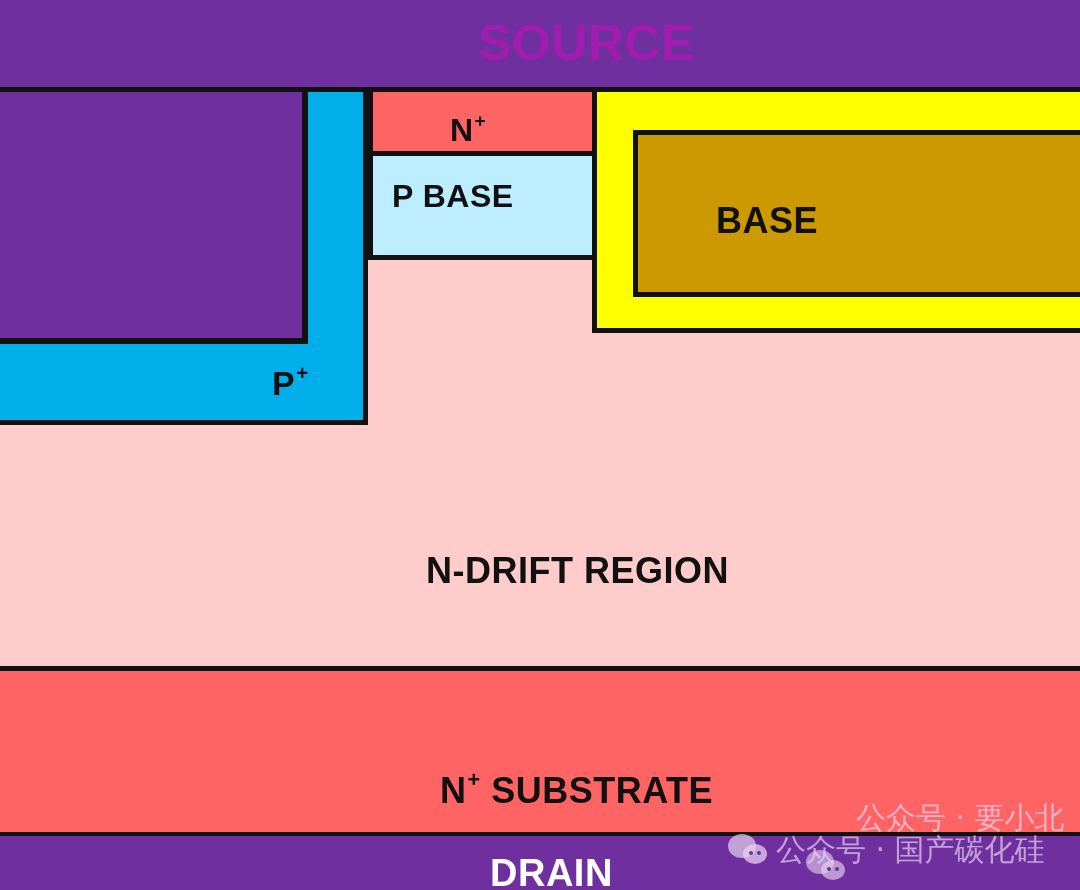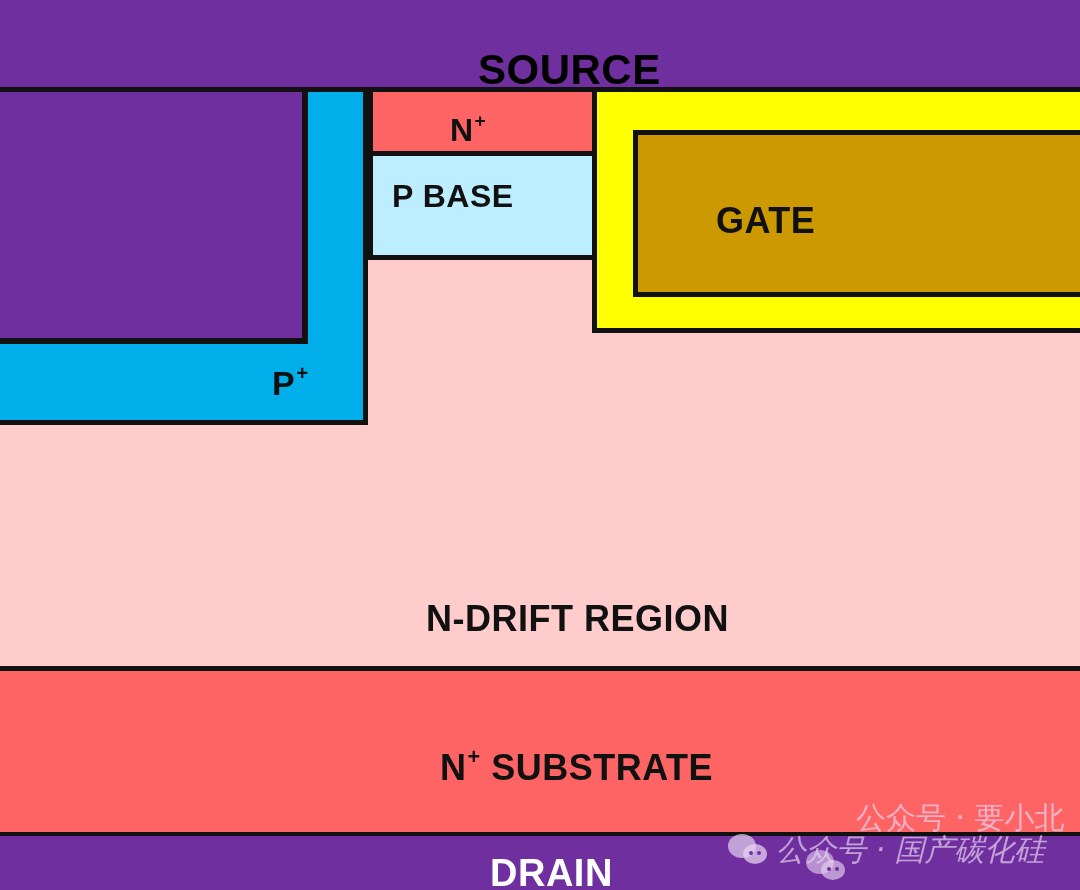--- a/index.html
+++ b/index.html
@@ -7,51 +7,51 @@
   .abs { position: absolute; box-sizing: border-box; }
   .lbl { position: absolute; font-weight: bold; color: #111; white-space: nowrap; letter-spacing: 0.5px; }
   .lbl sup { font-size: 0.6em; vertical-align: 0.75em; margin-left: 1px; }
   .wm { position: absolute; color: rgba(230,210,240,0.7); font-family: "DejaVu Sans", sans-serif; font-size: 30px; white-space: nowrap; }
   .wechat { position: absolute; }
 </style>
 </head>
 <body>
 
 <div class="abs" style="left:0;top:0;width:1080px;height:92px;background:#6f2f9e;border-bottom:5px solid #111;"></div>
-<div class="lbl" style="left:478px;top:14px;font-size:42px;color:#000000;margin-top:32px;">SOURCE</div>
+<div class="lbl" style="left:478px;top:14px;font-size:50px;color:#a21caf;">SOURCE</div>
 
 <div class="abs" style="left:0;top:92px;width:368px;height:333px;background:#00aeea;border-right:5px solid #111;border-bottom:5px solid #111;"></div>
 
 <div class="abs" style="left:0;top:92px;width:308px;height:252px;background:#6f2f9e;border-right:6px solid #111;border-bottom:6px solid #111;"></div>
 <div class="lbl" style="left:272px;top:362px;font-size:34px;"><span>P</span><sup>+</sup></div>
 
 <div class="abs" style="left:368px;top:92px;width:228px;height:64px;background:#ff6464;border-left:5px solid #111;border-bottom:5px solid #111;"></div>
 <div class="lbl" style="left:450px;top:110px;font-size:32px;"><span>N</span><sup>+</sup></div>
 
 <div class="abs" style="left:368px;top:156px;width:228px;height:104px;background:#bdeeff;border-left:5px solid #111;border-bottom:5px solid #111;"></div>
 <div class="lbl" style="left:392px;top:178px;font-size:32px;">P BASE</div>
 
 <div class="abs" style="left:592px;top:92px;width:488px;height:241px;background:#ffff00;border-left:5px solid #111;border-bottom:5px solid #111;"></div>
 <div class="abs" style="left:633px;top:130px;width:447px;height:167px;background:#cc9900;border:5px solid #111;border-right:none;"></div>
-<div class="lbl" style="left:716px;top:200px;font-size:36px;">GATE</div>
+<div class="lbl" style="left:716px;top:200px;font-size:36px;">BASE</div>
 
-<div class="lbl" style="left:426px;top:550px;font-size:36px;margin-top:48px;">N-DRIFT REGION</div>
+<div class="lbl" style="left:426px;top:550px;font-size:36px;">N-DRIFT REGION</div>
 
 <div class="abs" style="left:0;top:666px;width:1080px;height:170px;background:#ff6464;border-top:5px solid #111;border-bottom:4px solid #111;"></div>
-<div class="lbl" style="left:440px;top:744px;font-size:36px;"><span>N</span><sup>+</sup><span> SUBSTRATE</span></div>
+<div class="lbl" style="left:440px;top:767px;font-size:36px;"><span>N</span><sup>+</sup><span> SUBSTRATE</span></div>
 
 <div class="abs" style="left:0;top:836px;width:1080px;height:54px;background:#6f2f9e;"></div>
 <div class="lbl" style="left:490px;top:852px;font-size:38px;color:#fff;">DRAIN</div>
 
 <svg class="wechat" style="left:726px;top:832px;" width="44" height="36" viewBox="0 0 44 36">
   <ellipse cx="16" cy="14" rx="14" ry="12" fill="rgba(230,210,240,0.7)"></ellipse>
   <ellipse cx="29" cy="22" rx="12" ry="10" fill="rgba(230,210,240,0.75)"></ellipse>
   <circle cx="25" cy="21" r="2" fill="#6f2f9e"></circle>
     <circle cx="33" cy="21" r="2" fill="#6f2f9e"></circle>
 </svg>
-<div class="wm" style="left:776px;top:830px;font-style:italic;">公众号 · 国产碳化硅</div>
+<div class="wm" style="left:776px;top:830px;">公众号 · 国产碳化硅</div>
 <svg class="wechat" style="left:804px;top:848px;" width="44" height="36" viewBox="0 0 44 36">
   <ellipse cx="16" cy="14" rx="14" ry="12" fill="rgba(230,210,240,0.6)"></ellipse>
   <ellipse cx="29" cy="22" rx="12" ry="10" fill="rgba(230,210,240,0.65)"></ellipse>
   <circle cx="25" cy="21" r="2" fill="#6f2f9e"></circle>
     <circle cx="33" cy="21" r="2" fill="#6f2f9e"></circle>
 </svg>
 <div class="wm" style="left:856px;top:798px;">公众号 · 要小北</div>
 
 </body></html>

